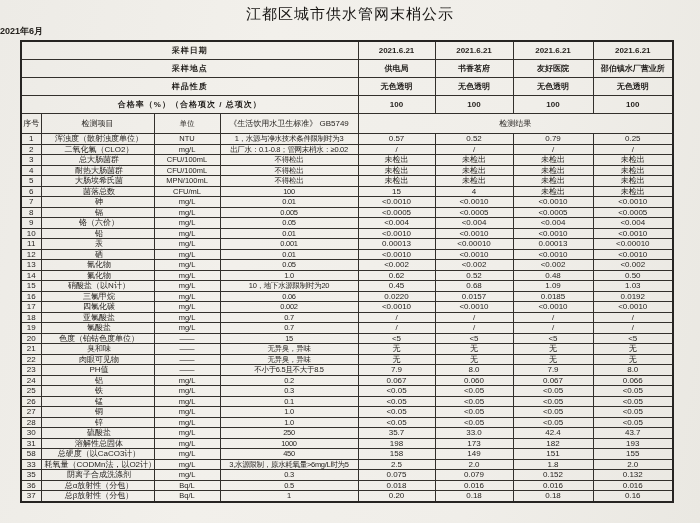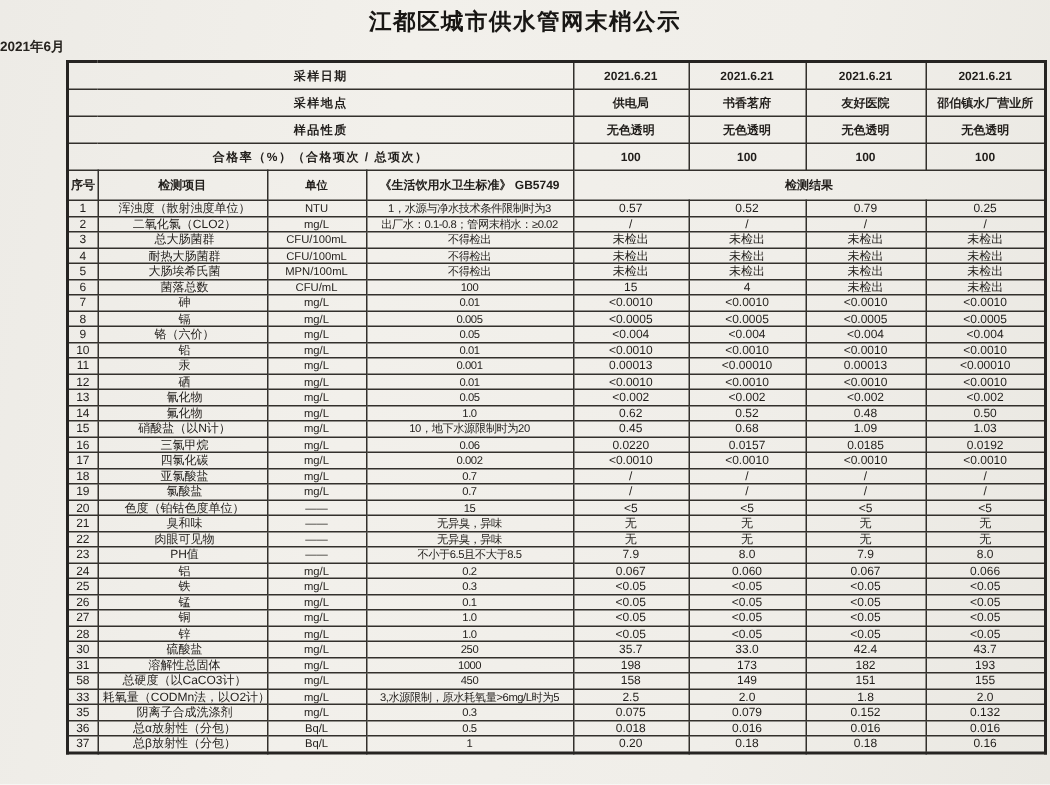--- a/index.html
+++ b/index.html
@@ -5,46 +5,46 @@
   html,body{margin:0;padding:0;}
   body{
     width:700px;height:523px;overflow:hidden;
     background:linear-gradient(100deg,#edebe6 0%,#f2f0eb 35%,#f0eee9 70%,#eae8e2 100%);
     font-family:"Liberation Sans","DejaVu Sans",sans-serif;
     color:#1f1d1b;
     -webkit-font-smoothing:antialiased;
   }
   .page{width:700px;height:523px;position:relative;}
   .title{
-    text-align:center;font-size:15px;font-weight:700;
+    text-align:center;font-size:15px;font-weight:400;
     padding-top:5px;letter-spacing:1px;color:#181614;
   }
   .subtitle{
     font-size:9px;font-weight:600;
     margin-top:1px;margin-bottom:2px;color:#26231f;
   }
   table.main{
-    margin-left:44px;
+    margin-left:20px;
     border-collapse:collapse;table-layout:fixed;
     width:652px;
     border:2px solid #262422;
   }
   table.main td, table.main th{
     border:1px solid #33302c;
     padding:0;margin:0;
     text-align:center;vertical-align:middle;
     font-size:8px;line-height:9px;
     overflow:hidden;white-space:nowrap;
     color:#211e1b;
   }
   
   .info-row td{height:17px;font-weight:600;font-size:9.5px;}
   .info-label{letter-spacing:1px;}
   
-  .head-row th{height:19px;font-weight:700;font-size:9px;}
+  .head-row th{height:19px;font-weight:400;font-size:9px;}
   
   .data-row td{height:9.5px;}
   .cell-item{text-align:center;padding-left:3px !important;}
   .cell-standard{font-size:7.5px !important;letter-spacing:-0.3px;}
   .cell-unit{font-size:7.5px !important;}
 </style>
 </head>
 <body>
 
 <div class="page">

